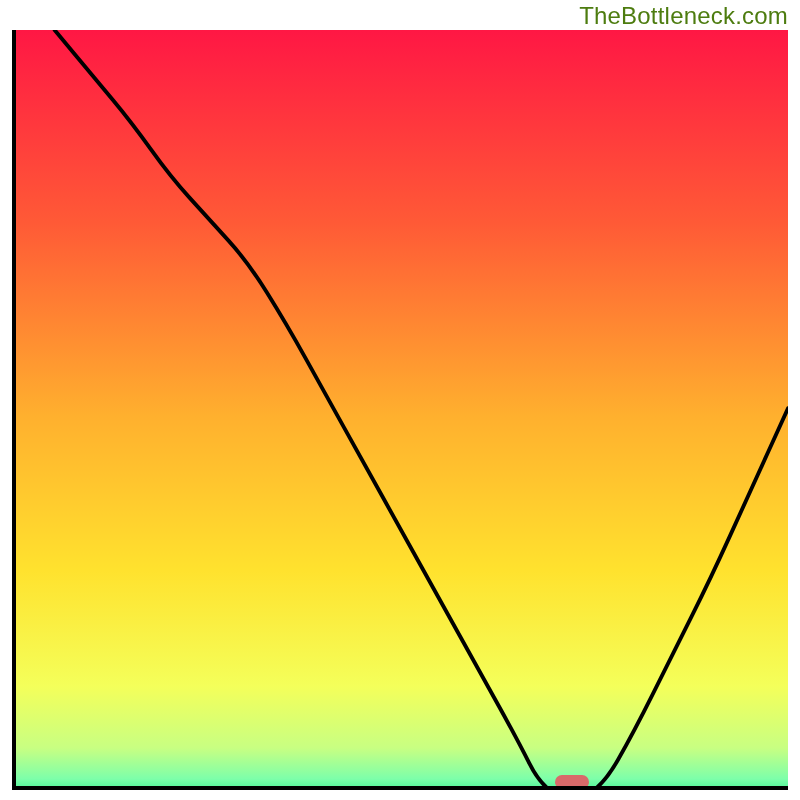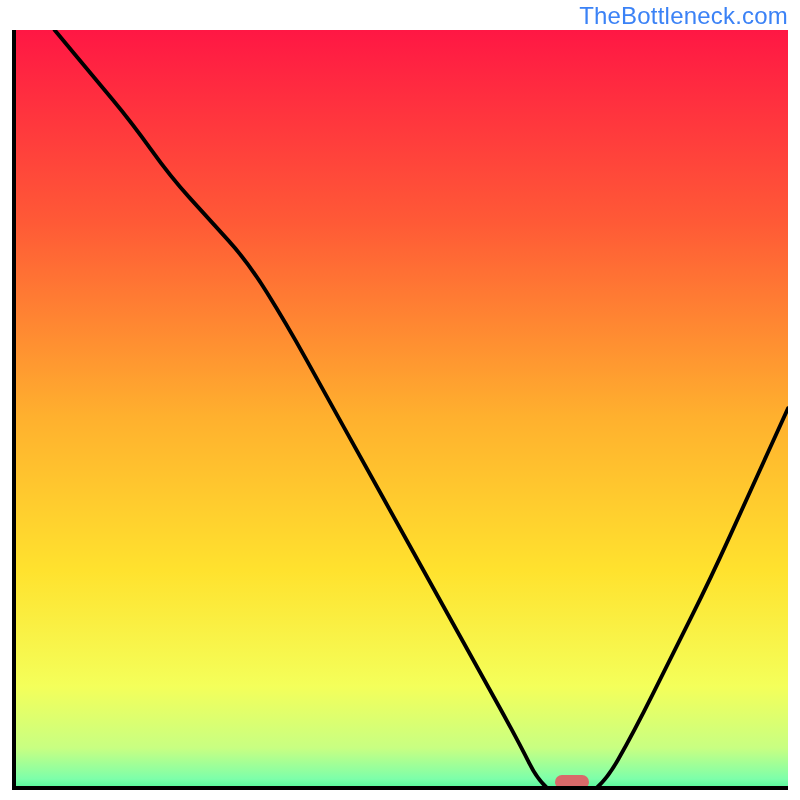--- a/index.html
+++ b/index.html
@@ -13,21 +13,21 @@
   .container {
     position: relative;
     width: 800px;
     height: 800px;
   }
   .watermark {
     position: absolute;
     top: 2px;
     right: 12px;
     font-size: 24px;
-    color: #3b82f6;
+    color: #4d7c0f;
     font-weight: 500;
     letter-spacing: 0.2px;
   }
   .plot {
     position: absolute;
     left: 12px;
     top: 30px;
     width: 776px;
     height: 760px;
     border-left: 4px solid #000;

